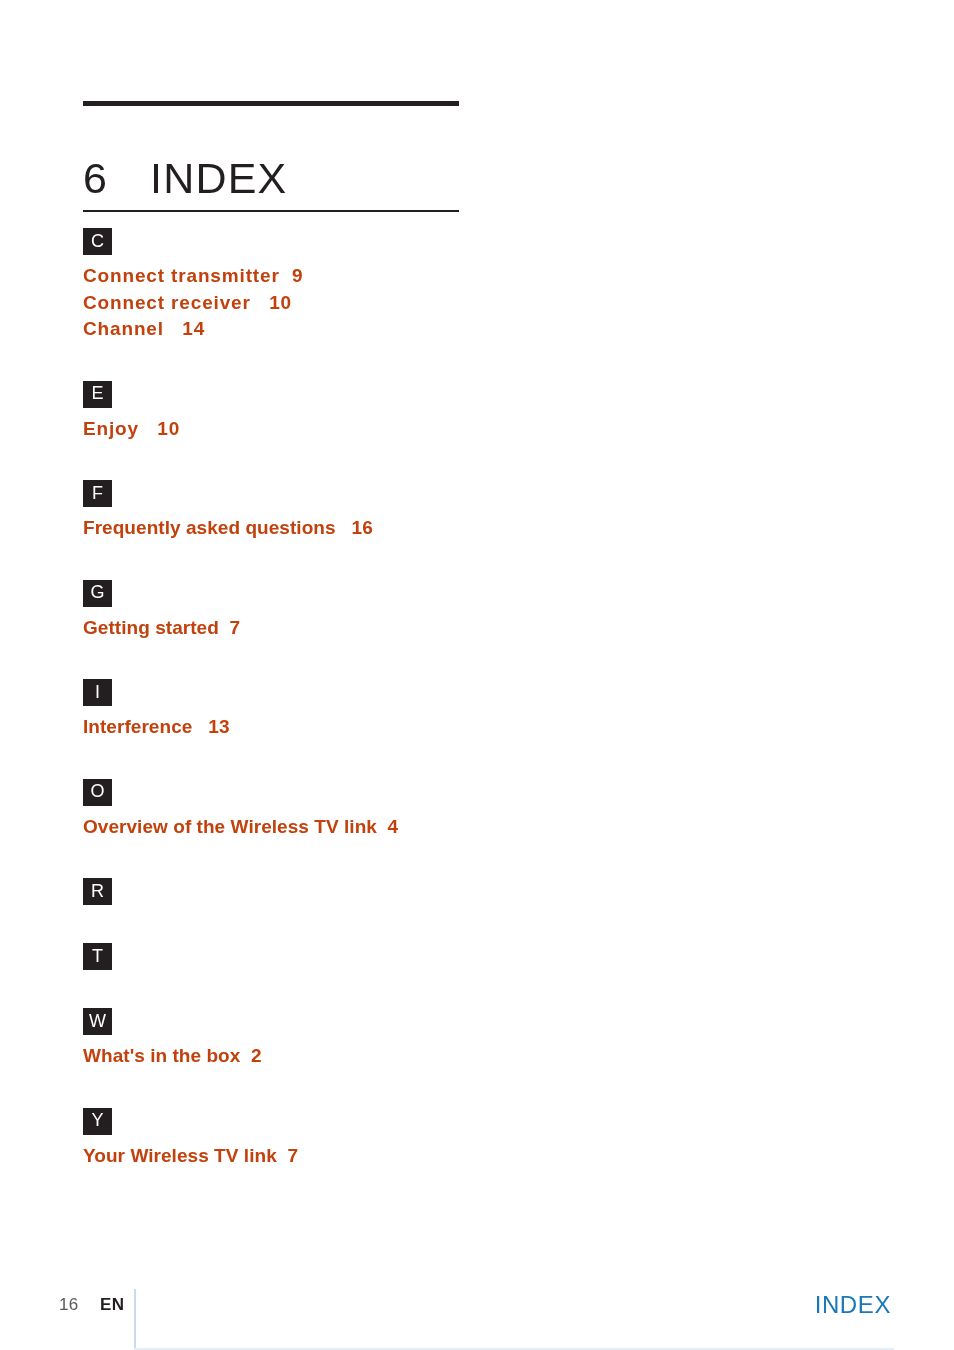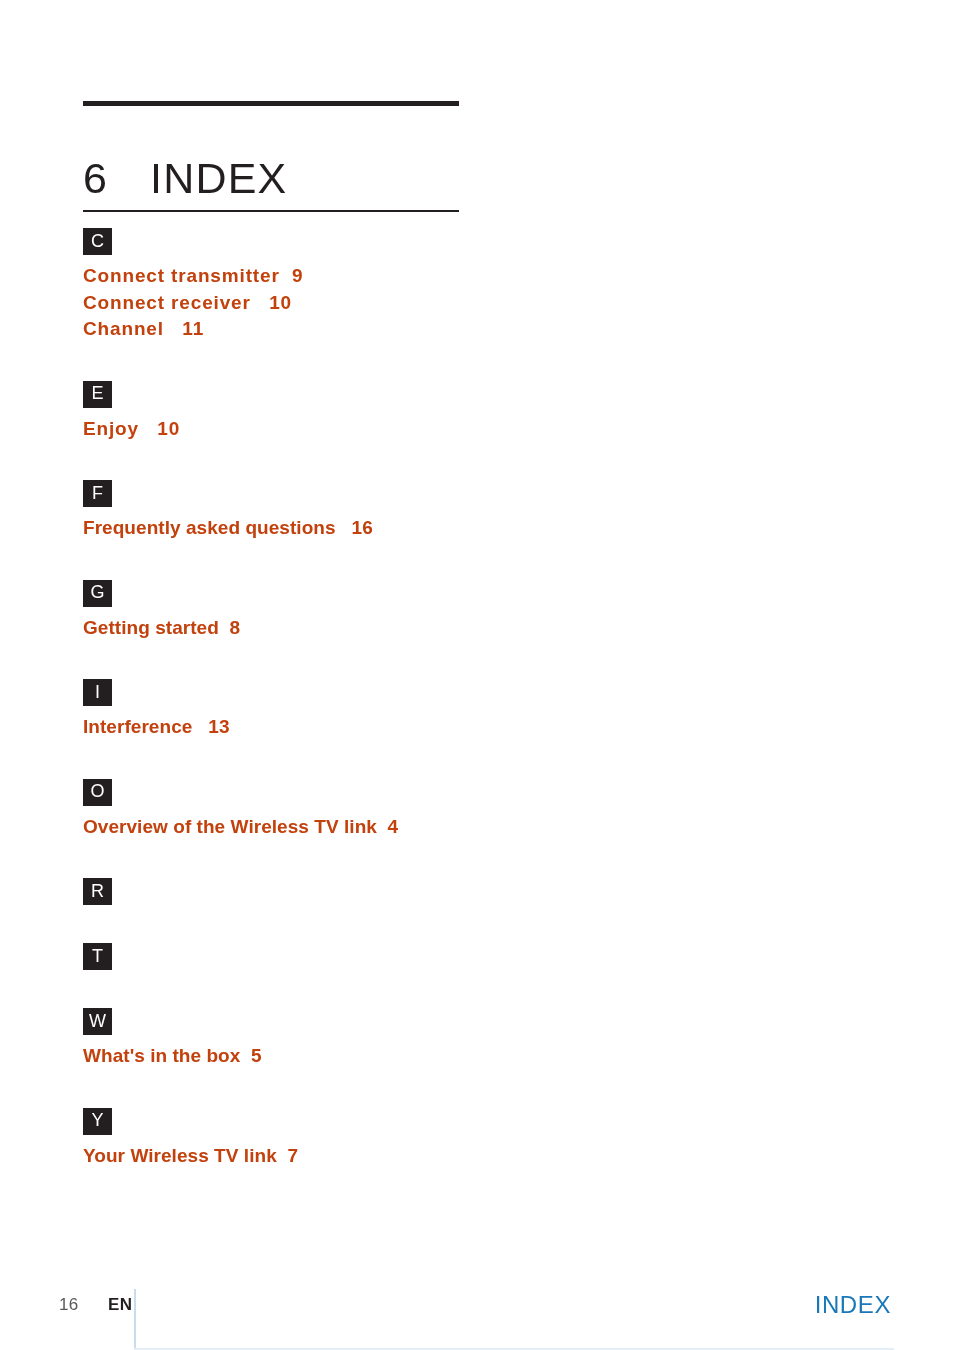--- a/index.html
+++ b/index.html
@@ -136,21 +136,20 @@
     letter-spacing: 0.3px;
   }
   .footer-lang {
     position: absolute;
     left: 100px;
     top: 9px;
     font-size: 17px;
     color: #231f20;
     font-weight: 700;
     letter-spacing: 0.3px;
-    margin-left: 8px;
   }
   .footer-divider {
     position: absolute;
     left: 134px;
     top: 3px;
     width: 2px;
     height: 61px;
     background: #c9dced;
   }
   .footer-baseline {
@@ -185,42 +184,42 @@
 
   <div class="rule-bottom"></div>
 
   <div class="index-body">
 
     <section class="index-section">
       <div class="section-badge">C</div>
       <ul class="entry-list">
         <li class="entry loose">Connect transmitter  9</li>
         <li class="entry loose">Connect receiver   10</li>
-        <li class="entry loose">Channel   11</li>
+        <li class="entry loose">Channel   14</li>
       </ul>
     </section>
 
     <section class="index-section">
       <div class="section-badge">E</div>
       <ul class="entry-list">
         <li class="entry loose">Enjoy   10</li>
       </ul>
     </section>
 
     <section class="index-section">
       <div class="section-badge">F</div>
       <ul class="entry-list">
         <li class="entry tight">Frequently asked questions   16</li>
       </ul>
     </section>
 
     <section class="index-section">
       <div class="section-badge">G</div>
       <ul class="entry-list">
-        <li class="entry tight">Getting started  8</li>
+        <li class="entry tight">Getting started  7</li>
       </ul>
     </section>
 
     <section class="index-section">
       <div class="section-badge">I</div>
       <ul class="entry-list">
         <li class="entry tight">Interference   13</li>
       </ul>
     </section>
 
@@ -235,21 +234,21 @@
       <div class="section-badge">R</div>
     </section>
 
     <section class="index-section">
       <div class="section-badge">T</div>
     </section>
 
     <section class="index-section">
       <div class="section-badge">W</div>
       <ul class="entry-list">
-        <li class="entry tight">What's in the box  5</li>
+        <li class="entry tight">What's in the box  2</li>
       </ul>
     </section>
 
     <section class="index-section">
       <div class="section-badge">Y</div>
       <ul class="entry-list">
         <li class="entry tight">Your Wireless TV link  7</li>
       </ul>
     </section>
 

